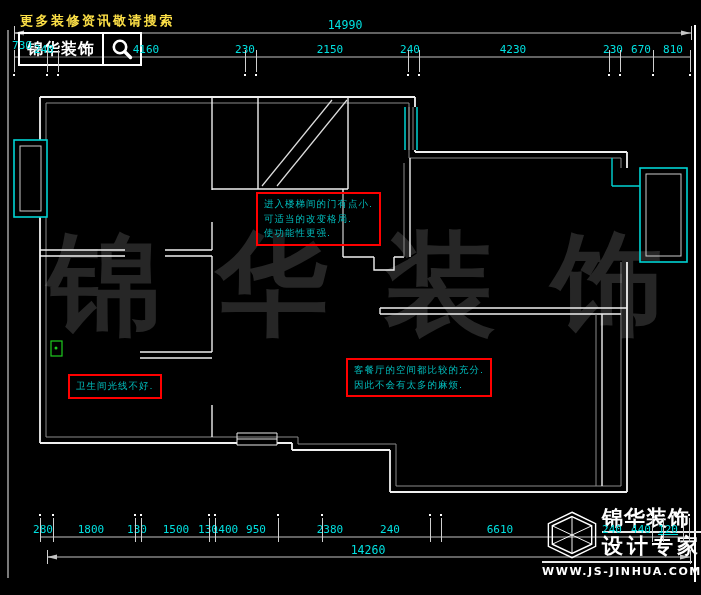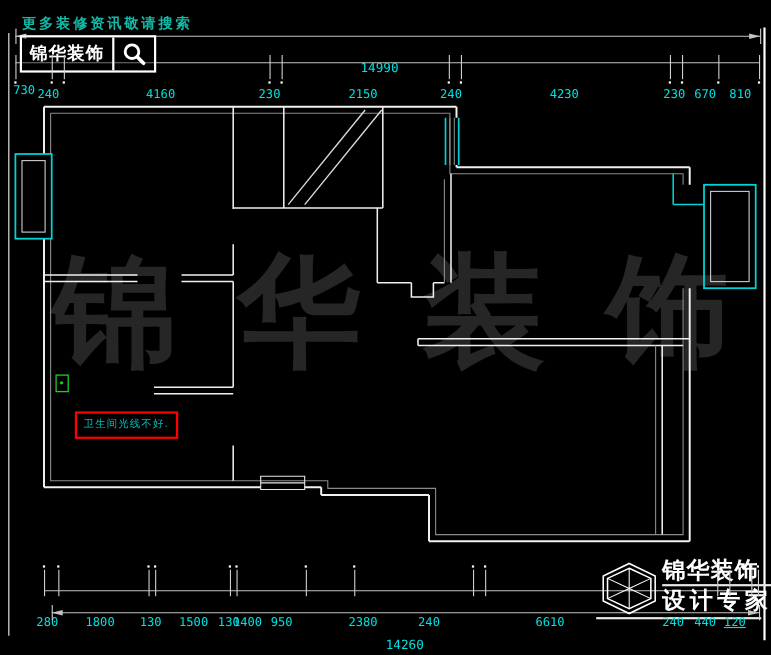--- a/index.html
+++ b/index.html
@@ -8,29 +8,29 @@
   
   #watermark{position:absolute;left:48px;top:228px;width:616px;display:flex;
              justify-content:space-between;z-index:1;pointer-events:none;}
   #watermark span{font-family:"DejaVu Serif","DejaVu Sans",serif;font-weight:bold;
                   font-size:112px;color:#262626;line-height:1;}
   
   #plan{position:absolute;left:0;top:0;z-index:5;}
   
   #dims{position:absolute;left:0;top:0;width:701px;height:595px;z-index:30;pointer-events:none;}
   .dim-label{position:absolute;transform:translateX(-50%);color:#00e0e0;
-             font-family:"DejaVu Sans Mono","DejaVu Sans",monospace;font-size:11px;line-height:12px;white-space:nowrap;margin-top:36px;}
+             font-family:"DejaVu Sans Mono","DejaVu Sans",monospace;font-size:11px;line-height:12px;white-space:nowrap;}
   .dim-tick{position:absolute;width:1px;background:#cfcfcf;}
   .dim-dot{position:absolute;width:2px;height:2px;background:#fff;}
   
   .note{position:absolute;border:2px solid #f00;padding:3px 6px;z-index:25;background:rgba(0,0,0,0.25);}
   .note div{color:#00bdbd;font-size:9.5px;line-height:14.5px;letter-spacing:1px;white-space:nowrap;}
   
   #header{position:absolute;left:0;top:0;z-index:20;}
-  #search-hint{position:absolute;left:20px;top:12px;color:#14b8a6;font-weight:bold;
+  #search-hint{position:absolute;left:20px;top:12px;color:#fde047;font-weight:bold;
                font-size:13px;letter-spacing:2.5px;white-space:nowrap;}
   #brand-box{position:absolute;left:18px;top:32px;width:120px;height:30px;border:2px solid #fff;
              display:flex;align-items:stretch;background:rgba(0,0,0,0.4);}
   #brand-box .brand-name{flex:1;display:flex;align-items:center;justify-content:center;
              color:#fff;font-weight:bold;font-size:16px;letter-spacing:1px;}
   #brand-box .brand-sep{width:2px;background:#fff;}
   #brand-box .brand-search{width:36px;display:flex;align-items:center;justify-content:center;}
   
   #footer-logo{position:absolute;left:540px;top:504px;width:152px;height:84px;z-index:20;}
   #hex-icon{position:absolute;left:4px;top:6px;}
@@ -246,18 +246,28 @@
       <polygon points="32,2 59,15 59,41 32,54 5,41 5,15"></polygon>
       <polygon points="32,7 54.5,17.5 54.5,38.5 32,49 9.5,38.5 9.5,17.5"></polygon>
       <path d="M32,7 V28 M32,28 L9.5,17.5 M32,28 L54.5,17.5 M32,28 V49 M9.5,38.5 L32,28 M54.5,38.5 L32,28" stroke-width="1.1"></path>
     </svg>
     <div id="footer-text">
       <div class="company">锦华装饰</div>
       <div class="rule1"></div>
       <div class="tagline">设计专家</div>
     </div>
     <div id="footer-rule2"></div>
+    <div id="footer-site">WWW.JS-JINHUA.COM</div>
   </div>
 
+<div class="note" style="left: 256px; top: 192px;">
+      <div>进入楼梯间的门有点小.</div>
+      <div>可适当的改变格局.</div>
+      <div>使功能性更强.</div>
+    </div>
+    <div class="note" style="left: 346px; top: 358px;">
+      <div>客餐厅的空间都比较的充分.</div>
+      <div>因此不会有太多的麻烦.</div>
+    </div>
     <div class="note" style="left: 68px; top: 374px;">
       <div>卫生间光线不好.</div>
     </div>
   </div>
 
 </body></html>

